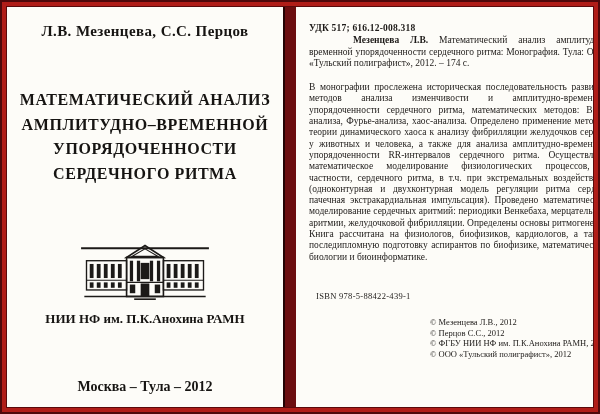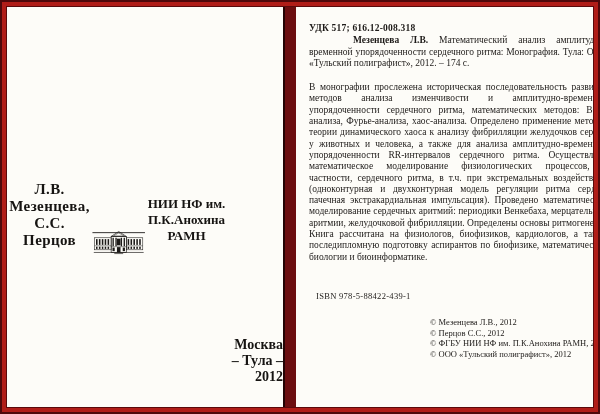--- a/index.html
+++ b/index.html
@@ -12,29 +12,29 @@
   }
   .spread{
     width:100%;height:100%;box-sizing:border-box;
     border:1px solid #5a0a0c;
     background:#fdfcf8;
     display:flex;flex-direction:row;overflow:hidden;
   }
   
   .page-left{
     width:276px;box-sizing:border-box;flex:none;
-    display:flex;flex-direction:row;align-items:center;
+    display:flex;flex-direction:column;align-items:center;
     text-align:center;color:#161412;
     padding-top:16px;
   }
   .authors{font-weight:bold;font-size:15px;letter-spacing:.4px;}
   .book-title{margin-top:48px;font-weight:bold;font-size:16px;line-height:24.5px;letter-spacing:.6px;}
   .building{margin-top:54px;}
   .institute{margin-top:9px;font-weight:bold;font-size:13px;}
-  .imprint{margin-top:auto;margin-bottom:22px;font-weight:bold;font-size:14px;text-align:right;}
+  .imprint{margin-top:auto;margin-bottom:12px;font-weight:bold;font-size:14px;text-align:right;}
   
   .gutter{
     flex:none;width:13px;height:100%;
     background:#6c0e10;
     border-left:2px solid #240304;box-sizing:border-box;
   }
   
   .page-right{
     flex:1;box-sizing:border-box;color:#1d1a18;
     padding:16px 11px 8px 13px;
@@ -52,20 +52,26 @@
 </style>
 </head>
 <body>
 
 <div class="frame">
   <div class="spread">
 
     <div class="page-left">
       <div class="authors">Л.В. Мезенцева, С.С. Перцов</div>
 
+      <div class="book-title">
+        <div>МАТЕМАТИЧЕСКИЙ АНАЛИЗ</div>
+        <div>АМПЛИТУДНО–ВРЕМЕННОЙ</div>
+        <div>УПОРЯДОЧЕННОСТИ</div>
+        <div>СЕРДЕЧНОГО РИТМА</div>
+      </div>
 
       <svg class="building" width="130" height="62" viewBox="0 0 240 110" aria-hidden="true">
         <g stroke="#1c1a18" fill="none">
 
           <line x1="2" y1="13" x2="238" y2="13" stroke-width="4"></line>
 
           <polygon points="86,30 154,30 120,8" stroke-width="3"></polygon>
           <polygon points="96,28 144,28 120,14" stroke-width="2"></polygon>
 
           <rect x="86" y="30" width="68" height="72" stroke-width="3"></rect>

